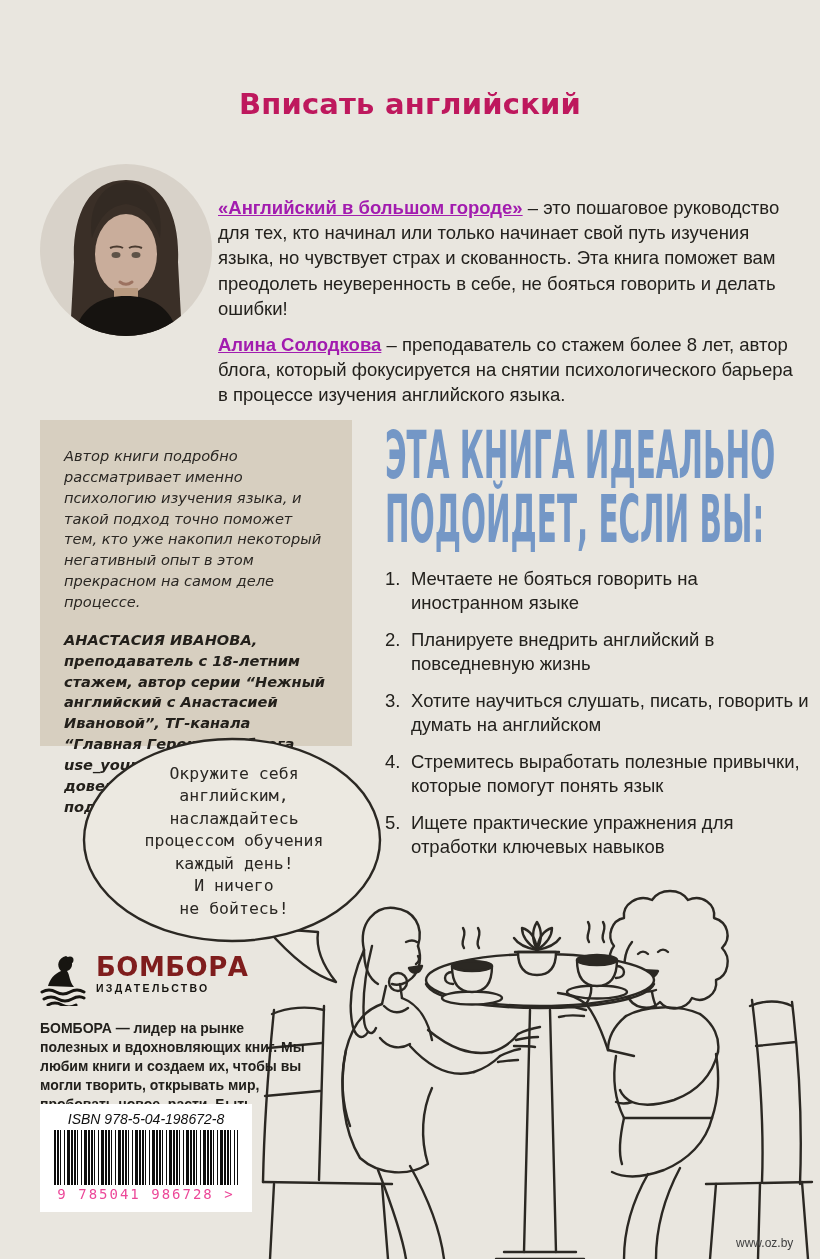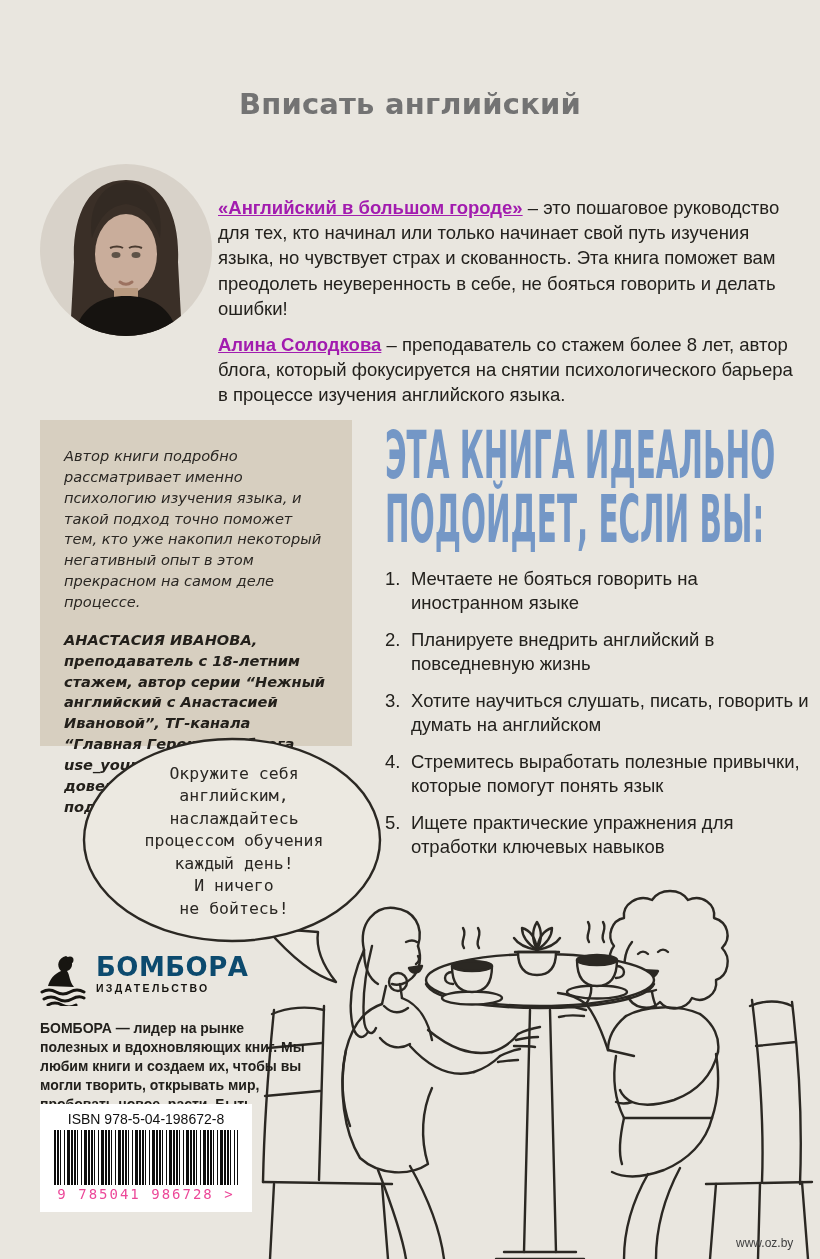--- a/index.html
+++ b/index.html
@@ -3,21 +3,21 @@
 <meta charset="utf-8">
 <style>
   html,body{margin:0;padding:0;background:#b9b5ac;}
   .page{
     position:relative;width:820px;height:1259px;background:#e9e6df;overflow:hidden;
     font-family:"Liberation Sans",sans-serif;color:#1e1c19;
   }
   .title{
     position:absolute;top:88px;left:0;width:820px;text-align:center;
     font-family:"DejaVu Sans",sans-serif;font-weight:bold;font-size:29px;line-height:1.13;
-    color:#737373;letter-spacing:.2px;
+    color:#be185d;letter-spacing:.2px;
   }
   .photo{position:absolute;left:40px;top:164px;width:172px;height:172px;}
   .para{position:absolute;left:218px;width:586px;font-size:18.5px;line-height:1.37;color:#23211d;}
   .para b{color:#a21caf;text-decoration:underline;}
   .desc{top:176px;}
   .bio{top:313px;}
   .quote-box{
     position:absolute;left:40px;top:420px;width:312px;height:326px;background:#d7cfc0;
     padding:26px 24px 0 24px;box-sizing:border-box;
   }
@@ -34,25 +34,25 @@
   .item .txt{flex:1;}
   .bubble{position:absolute;left:80px;top:736px;width:312px;height:250px;z-index:3;}
   .bubble svg{position:absolute;left:0;top:0;}
   .bubble-text{
     position:absolute;left:16px;top:27px;width:276px;text-align:center;
     font-family:"DejaVu Sans Mono",monospace;font-size:16.5px;line-height:1.36;
     white-space:pre-line;color:#2a2723;
   }
   .illustration{position:absolute;left:260px;top:880px;width:560px;height:379px;z-index:1;}
   .publisher-logo{position:absolute;left:40px;top:954px;display:flex;gap:10px;align-items:flex-start;z-index:2;}
-  .logo-text .name{font-family:"DejaVu Sans",sans-serif;font-weight:bold;font-size:26px;line-height:1;letter-spacing:.5px;color:#0c4a6e;}
+  .logo-text .name{font-family:"DejaVu Sans",sans-serif;font-weight:bold;font-size:26px;line-height:1;letter-spacing:.5px;color:#7f1d1d;}
   .logo-text .sub{font-size:10.5px;font-weight:bold;letter-spacing:2.3px;margin-top:2px;color:#171511;}
   .publisher-about{position:absolute;left:40px;top:1019px;width:268px;font-size:14px;font-weight:600;line-height:1.35;color:#22201c;z-index:2;}
   .barcode{position:absolute;left:40px;top:1104px;width:212px;height:108px;background:#ffffff;text-align:center;z-index:2;}
-  .isbn{font-size:14px;margin-top:7px;color:#0f0f0f;}
+  .isbn{font-size:14px;margin-top:7px;color:#0f0f0f;font-style:italic;}
   .bars{
     margin:3px auto 0;width:184px;height:55px;
     background:repeating-linear-gradient(90deg,#0d0d0d 0 2px,#fff 2px 3px,#0d0d0d 3px 5px,#fff 5px 6px,#0d0d0d 6px 7px,#fff 7px 10px,#0d0d0d 10px 11px,#fff 11px 13px,#0d0d0d 13px 16px,#fff 16px 17px);
   }
   .digits{font-family:"DejaVu Sans Mono",monospace;font-size:14px;margin-top:1px;letter-spacing:2px;color:#ec4899;}
   .watermark{position:absolute;left:736px;top:1236px;font-size:12px;color:#404040;z-index:5;}
 </style>
 </head>
 <body>
 

